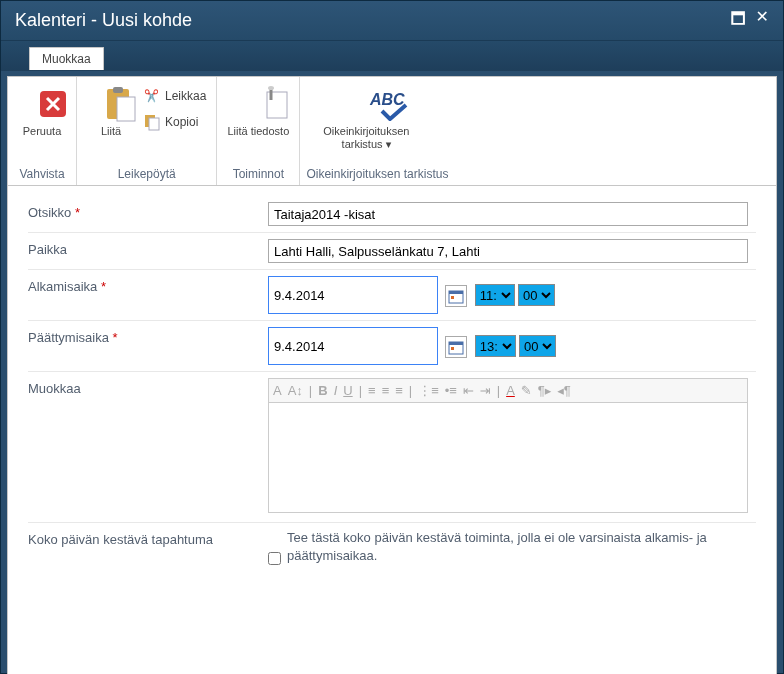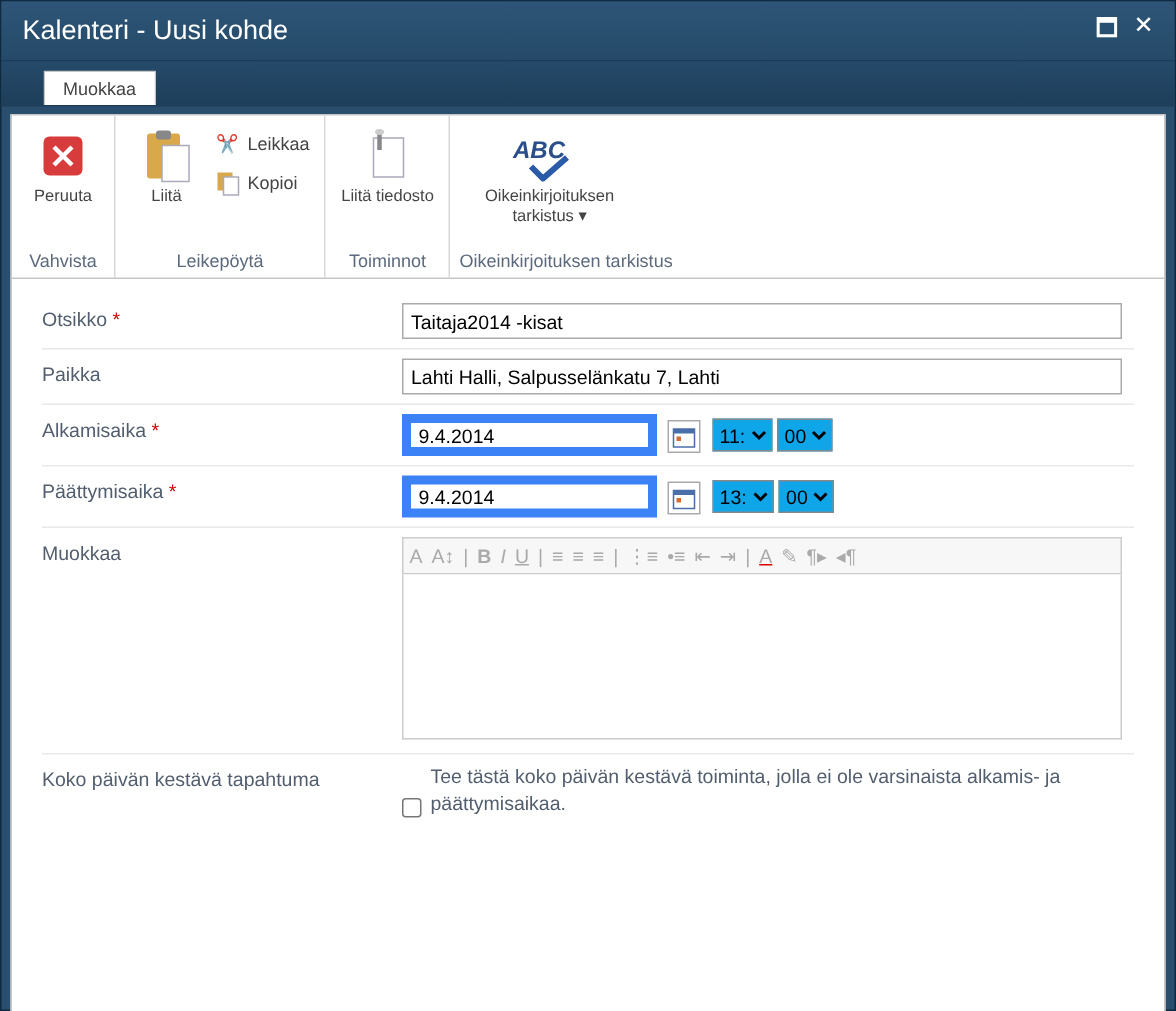--- a/index.html
+++ b/index.html
@@ -15,37 +15,37 @@
 
 .tab-row { padding-left: 28px; position: relative; top: 6px; }
 .tab { display: inline-block; background: #fff; border: 1px solid #c6c6c6; border-bottom: none; padding: 4px 12px; font-size: 12px; color: #444; border-radius: 1px 1px 0 0; }
 
 .ribbon { background: #fff; border: 1px solid #c6c6c6; margin: 5px 6px 0 6px; height: 110px; display: flex; }
 .ribbon-group { border-right: 1px solid #d8d8d8; padding: 4px 6px 2px 6px; display: flex; flex-direction: column; height: 100%; }
 .ribbon-group-body { flex: 1; display: flex; align-items: flex-start; }
 .ribbon-group-title { text-align: center; color: #5c6a7e; font-size: 12px; padding: 2px 0; }
 
 .big-btn { width: 56px; text-align: center; font-size: 11px; color: #444; padding: 2px; cursor: pointer; }
-.big-btn .icon-slot { height: 42px; display: flex; align-items: center; justify-content: center; }
+.big-btn .icon-slot { height: 42px; display: flex; align-items: center; justify-content: flex-end; }
 .big-btn .lbl { line-height: 13px; }
 
 .small-btns { display: flex; flex-direction: column; gap: 4px; padding-top: 4px; }
 .small-btn { display: flex; align-items: center; gap: 4px; font-size: 12px; cursor: pointer; padding: 2px 4px; }
 .small-btn .ico { width: 18px; height: 18px; display:flex;align-items:center;justify-content:center; }
 
 .form-area { background: #fff; margin: 0 6px 6px 6px; height: 492px; overflow-y: auto; padding: 10px 20px; border: 1px solid #c6c6c6; border-top: none; }
 
 .frow { display: flex; border-top: 1px solid #e8e8e8; padding: 6px 0; align-items: flex-start; }
 .frow:first-child { border-top: none; }
 .flbl { width: 240px; padding-top: 3px; color: #525e6e; font-size: 13px; }
 .req { color: #c00; }
 .fctrl { flex: 1; }
 
 .txt { width: 480px; border: 1px solid #aaa; padding: 3px 5px; font-size: 13px; height: 24px; }
-.short-date { width: 170px; border: 6px solid #3b82f6; padding: 3px 5px; font-size: 13px; height: 28px; }
+.short-date { width: 170px; border: 1px solid #3b82f6; padding: 3px 5px; font-size: 13px; height: 38px; }
 .sel { border: 1px solid #888; font-size: 13px; height: 22px; background: #0ea5e9; }
 
 .cal-ico { width: 22px; height: 22px; display: inline-flex; align-items: center; justify-content: center; border: 1px solid #aaa; vertical-align: middle; margin: 0 4px; cursor: pointer; background: #fff; }
 
 .rte-toolbar { border: 1px solid #ccc; background: #f7f7f7; padding: 4px; display: flex; gap: 6px; color: #aaa; width: 480px; font-size: 13px; }
 .rte-toolbar span { cursor: default; }
 .rte-body { width: 480px; height: 110px; border: 1px solid #ccc; border-top: none; padding: 4px; resize: none; font-family: inherit; font-size: 13px; }
 
 .radio-row { display: flex; align-items: center; gap: 6px; margin: 2px 0; }
 .small-txt { width: 170px; border: 1px solid #aaa; height: 24px; padding: 3px 5px; margin-top: 4px; }

